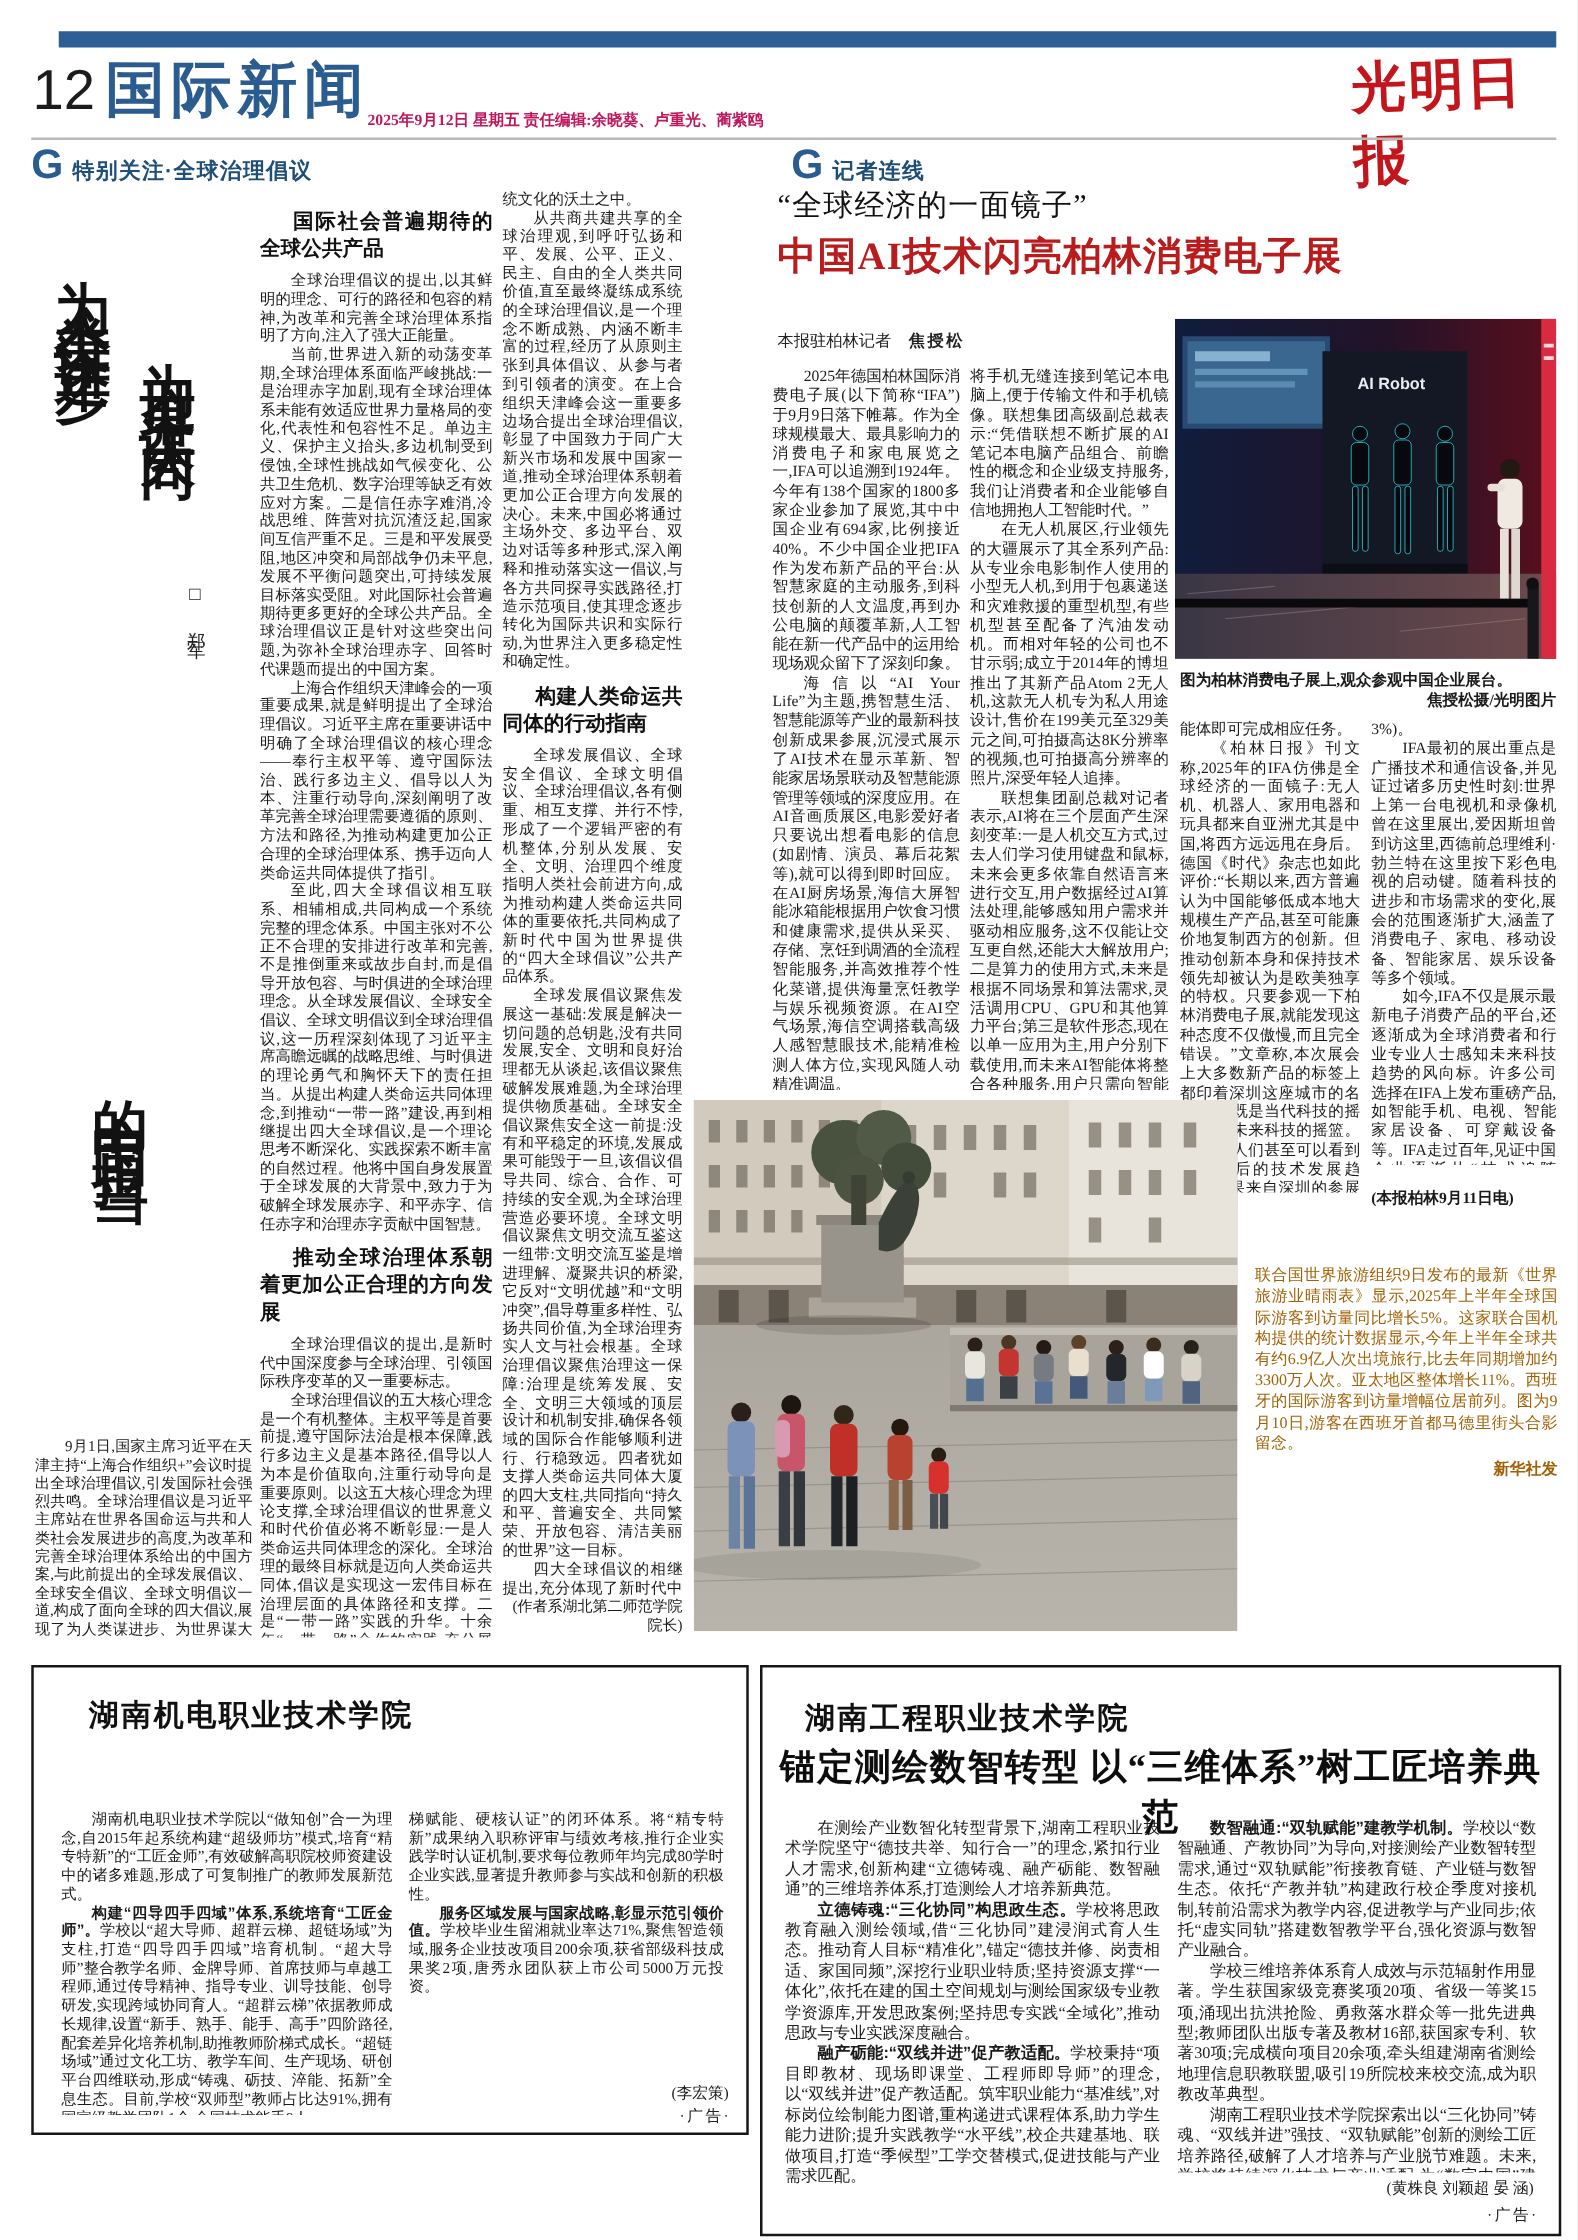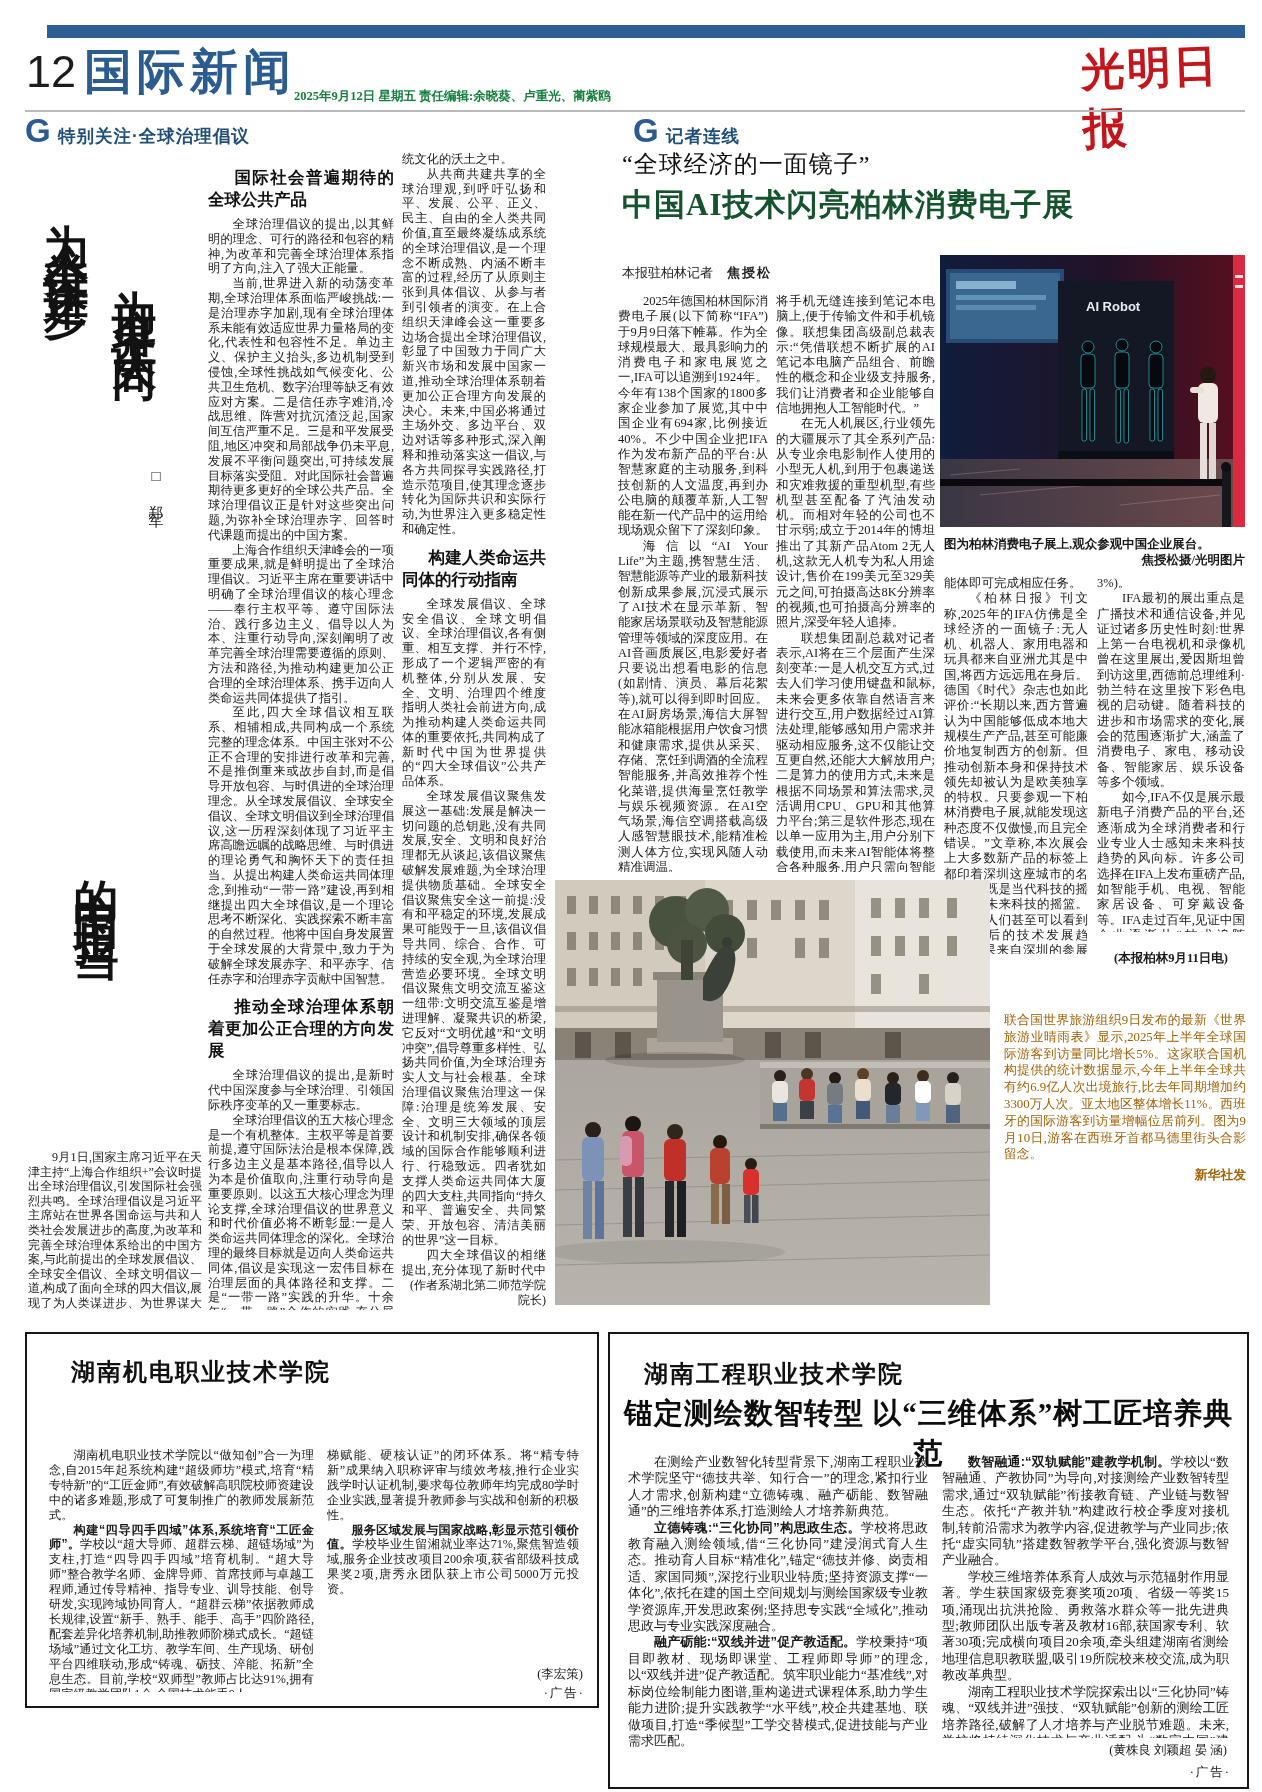--- a/index.html
+++ b/index.html
@@ -3,44 +3,44 @@
 <meta charset="utf-8">
 <style>
   html,body{margin:0;padding:0;background:#e8e8e8;}
   #page{position:relative;width:1262px;height:1792px;background:#ffffff;margin:0 auto;overflow:hidden;
         font-family:"Liberation Serif","DejaVu Serif",serif;color:#1a1a1a;}
   .abs{position:absolute;}
   
   .topbar{left:47px;top:25px;width:1198px;height:13px;background:#2d5f95;}
   .pagenum{left:26px;top:46px;font-family:"Liberation Sans",sans-serif;font-size:45px;color:#1c1c1c;}
   .sectitle{left:84px;top:40px;font-size:48px;font-weight:900;color:#2b5c8f;letter-spacing:5px;}
-  .dateline{left:294px;top:88px;font-size:12.5px;font-weight:bold;color:#15803d;text-align:right;}
+  .dateline{left:294px;top:88px;font-size:12.5px;font-weight:bold;color:#be185d;text-align:right;}
   .masthead{left:1082px;top:38px;font-size:44px;font-weight:bold;color:#c3161c;transform:rotate(-2deg);letter-spacing:2px;}
   .hrule{left:25px;top:110px;width:1220px;height:2px;background:#b9b9b9;}
   .glogo{font-family:"Liberation Sans",sans-serif;font-size:33px;font-weight:bold;color:#2b5c8f;line-height:1;}
   .seclabel{font-family:"Liberation Sans",sans-serif;font-size:17.5px;font-weight:bold;color:#1f4e79;letter-spacing:1px;}
   
   .vh{writing-mode:vertical-rl;text-orientation:upright;font-weight:900;font-size:45px;letter-spacing:14px;color:#121212;}
   .vauthor{writing-mode:vertical-rl;text-orientation:upright;font-size:15px;letter-spacing:9px;color:#222;}
   .bodycol{font-size:12.3px;line-height:14.8px;text-align:justify;overflow:hidden;}
   .bodycol p{margin:0;text-indent:2em;}
   .bodycol p.noind{text-indent:0;}
   .bodycol h3{font-family:"Liberation Sans",sans-serif;font-size:16.5px;line-height:22px;margin:9px 0 7px;color:#111;text-indent:1.6em;}
   .introcol{font-size:12px;line-height:14.6px;text-align:justify;overflow:hidden;}
   .introcol p{margin:0;text-indent:2em;}
   .credit{font-size:12px;line-height:14.8px;background:#fff;text-align:right;}
   
   .kicker{font-size:24px;color:#111;letter-spacing:1px;}
-  .mainhead{font-size:31px;font-weight:900;letter-spacing:1px;color:#14532d;}
+  .mainhead{font-size:31px;font-weight:900;letter-spacing:1px;color:#b91c1c;}
   .byline{font-size:13px;color:#222;}
   .byline b{margin-left:14px;letter-spacing:2px;}
   .newscol{font-size:12.5px;line-height:15.3px;text-align:justify;overflow:hidden;}
   .newscol p{margin:0;text-indent:2em;}
   .newscol p.noind{text-indent:0;}
-  .datecap{font-size:12.5px;font-weight:bold;text-align:center;background:#fff;}
+  .datecap{font-size:12.5px;font-weight:bold;text-align:left;background:#fff;}
   .photocap{font-size:12.5px;line-height:16px;font-weight:bold;color:#1a1a1a;}
   .photocap .cr{display:block;text-align:right;}
   .sidecap{font-size:12.8px;line-height:16.8px;text-align:justify;color:#a16207;}
   .sidecap .cr{display:block;text-align:right;font-weight:bold;margin-top:4px;}
   
   .adbox{border:2px solid #161616;background:#fff;}
   .adschool{font-family:"Liberation Sans",sans-serif;font-size:24px;font-weight:bold;color:#111;letter-spacing:2px;}
   .adhead{font-size:30px;font-weight:900;text-align:center;letter-spacing:1px;color:#0d0d0d;width:100%;}
   .adcol{font-size:12.2px;line-height:14.9px;text-align:justify;overflow:hidden;}
   .adcol p{margin:0;text-indent:2em;}

